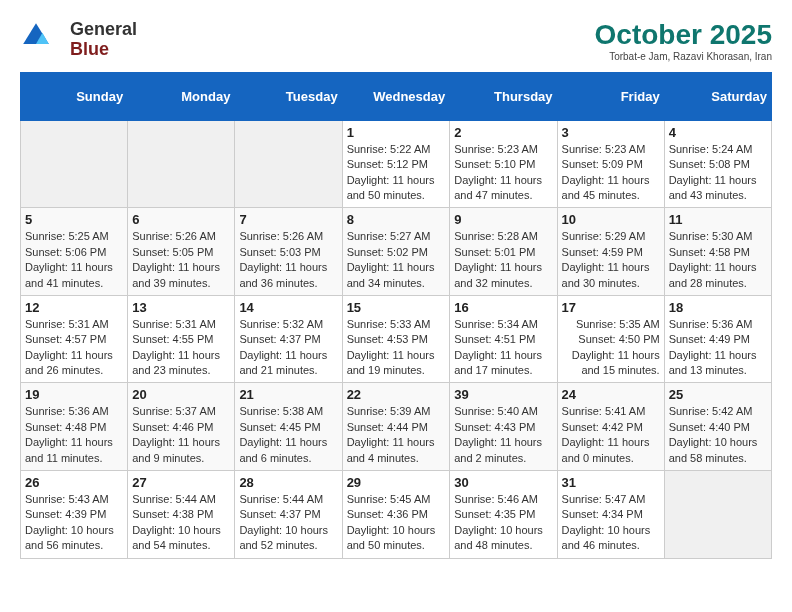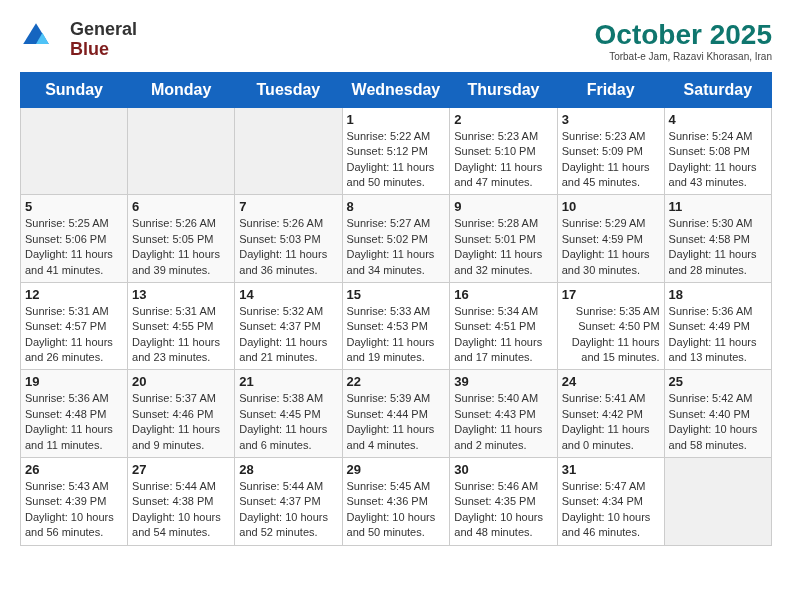--- a/index.html
+++ b/index.html
@@ -46,23 +46,23 @@
       color: #444;
     }
     .calendar {
       width: 100%;
       border-collapse: collapse;
       font-size: 11px;
     }
     .calendar th {
       background-color: #1565c0;
       color: #fff;
-      padding: 8px 4px;
-      text-align: center;
-      font-size: 16px;
+      padding: 16px 4px;
+      text-align: right;
+      font-size: 13px;
       font-weight: bold;
       border: 1px solid #1565c0;
     }
     .calendar td {
       border: 1px solid #ccc;
       vertical-align: top;
       padding: 4px;
       width: 108px;
       min-height: 80px;
       background: #fff;

